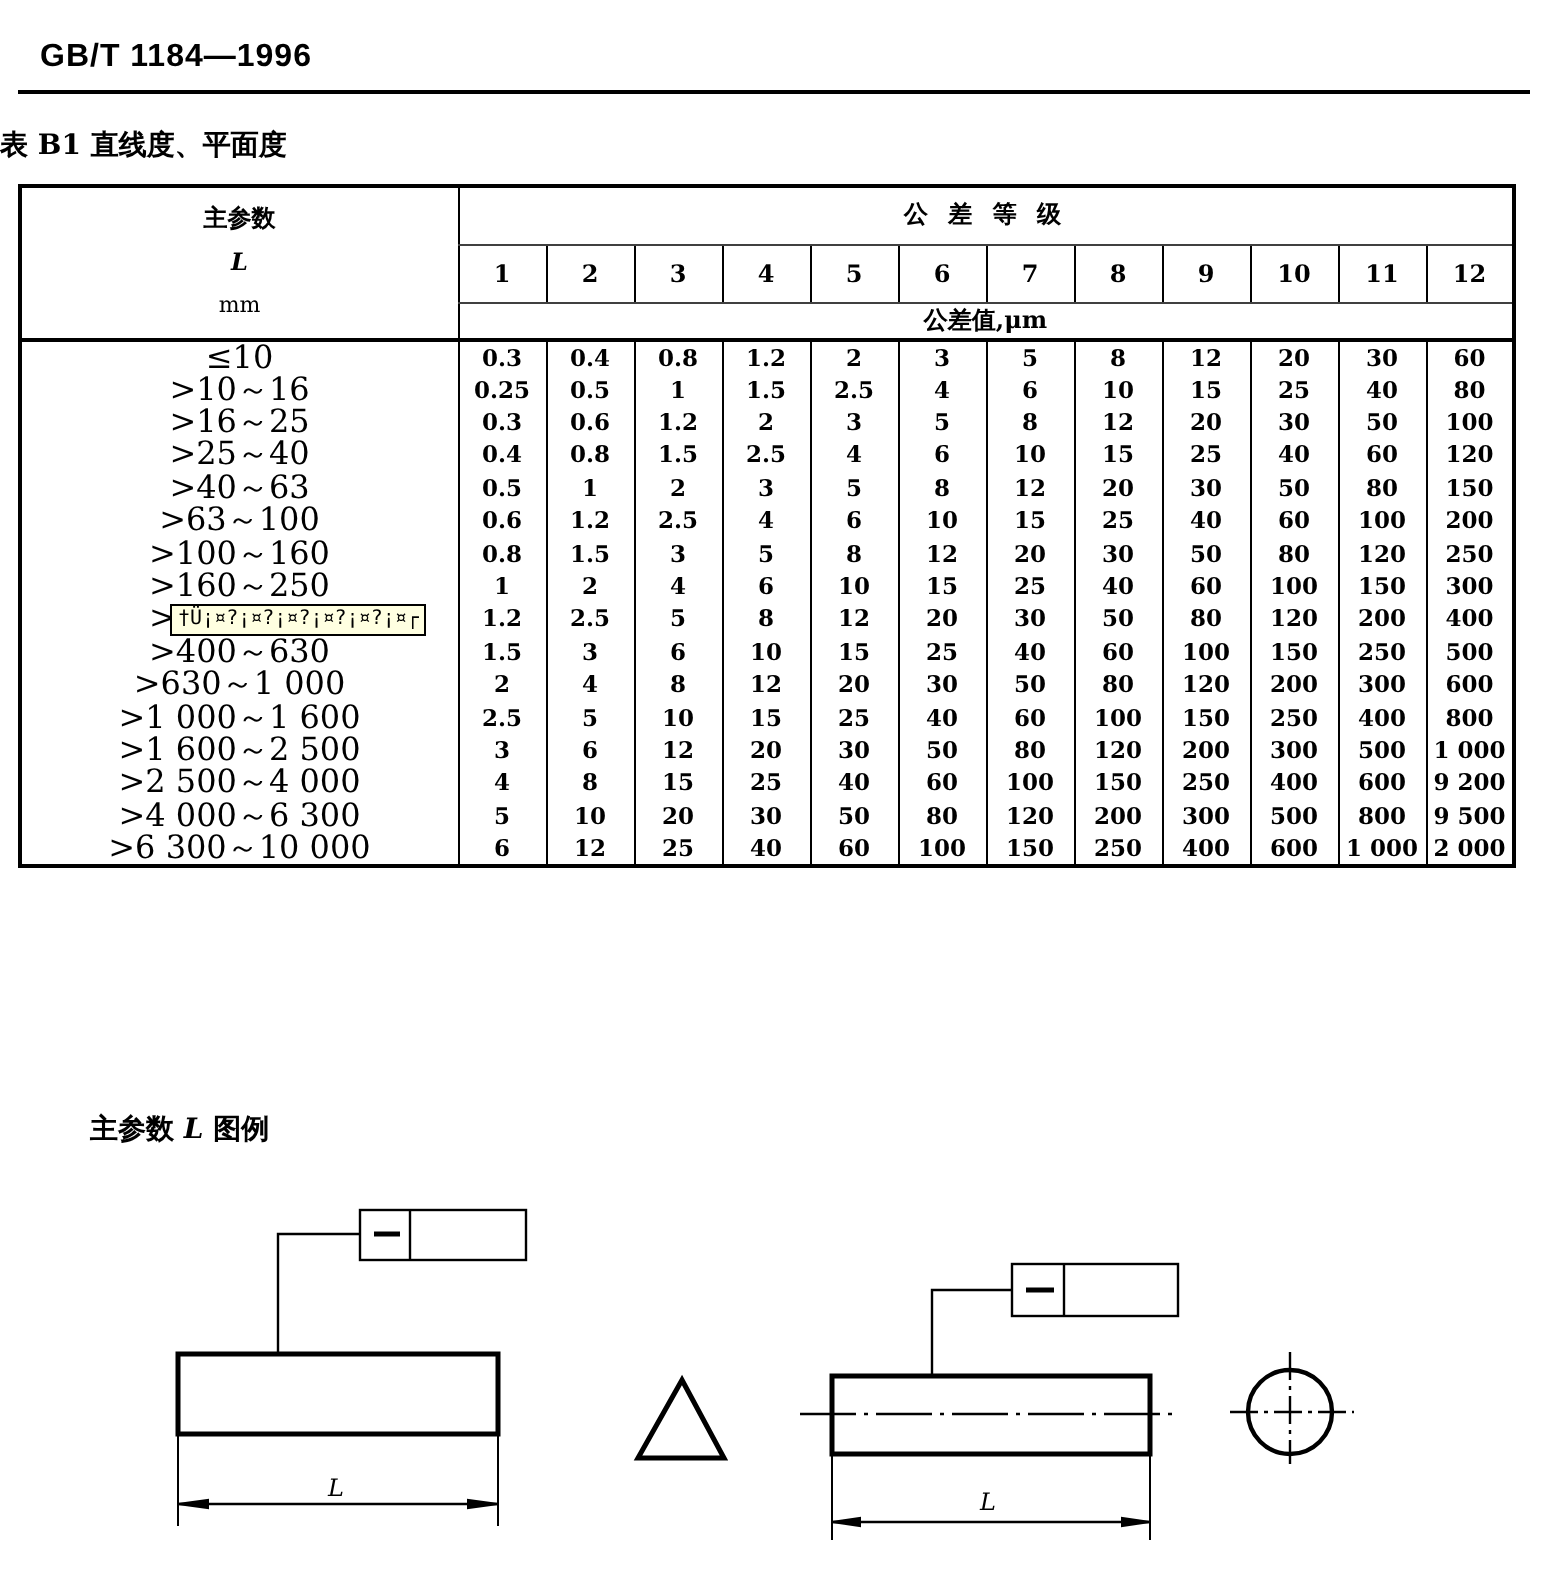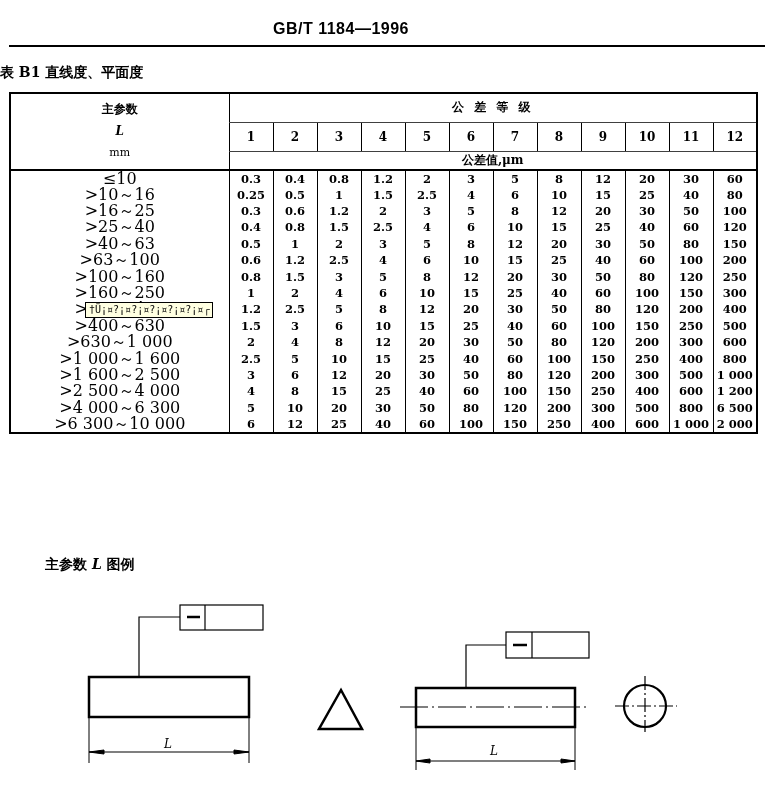--- a/index.html
+++ b/index.html
@@ -1,18 +1,18 @@
 <!DOCTYPE html>
 <html><head>
 <meta charset="utf-8">
 <style>
   * { box-sizing: border-box; margin: 0; padding: 0; }
   html, body { width: 777px; height: 789px; background: #ffffff; overflow: hidden; }
   body { position: relative; font-family: "DejaVu Serif", serif; color: #000; }
-  .std-code { position: absolute; top: 20px; left: 0; width: 682px; text-align: center; font-family: "Liberation Sans", sans-serif; font-weight: bold; font-size: 16px; letter-spacing: 0.5px; }
+  .std-code { position: absolute; top: 20px; left: 0; width: 682px; font-family: "Liberation Sans", sans-serif; font-weight: bold; font-size: 16px; letter-spacing: 0.5px; padding-left: 20px; }
   .rule { position: absolute; top: 45px; left: 9px; width: 756px; height: 2px; background: #000; }
   .table-title { position: absolute; top: 64px; left: 0; width: 777px; font-size: 14px; font-weight: bold; }
   .tbl { position: absolute; left: 9px; top: 92px; border-collapse: collapse; border: 2px solid #000; font-size: 12px; font-weight: bold; }
   .tbl td { border-left: 1px solid #000; text-align: center; padding: 0; white-space: nowrap; }
   .tbl .hdr td { height: 29px; border-bottom: 1px solid #404040; }
   .tbl .hdr3 td { height: 15px; border-bottom: 2px solid #000; }
   .tbl td.param { width: 219px; border-left: none; border-bottom: 2px solid #000; line-height: 22px; font-weight: bold; }
   .tbl td.param .ital { font-style: italic; }
   .tbl td.param .mm { font-weight: normal; font-size: 11px; }
   .tbl td.g { width: 44px; }
@@ -261,36 +261,36 @@
         <td class="val">8</td>
         <td class="val">15</td>
         <td class="val">25</td>
         <td class="val">40</td>
         <td class="val">60</td>
         <td class="val">100</td>
         <td class="val">150</td>
         <td class="val">250</td>
         <td class="val">400</td>
         <td class="val">600</td>
-        <td class="val">1 200</td>
+        <td class="val">9 200</td>
       </tr>
       <tr>
         <td class="range">&gt;4 000～6 300</td>
         <td class="val">5</td>
         <td class="val">10</td>
         <td class="val">20</td>
         <td class="val">30</td>
         <td class="val">50</td>
         <td class="val">80</td>
         <td class="val">120</td>
         <td class="val">200</td>
         <td class="val">300</td>
         <td class="val">500</td>
         <td class="val">800</td>
-        <td class="val">6 500</td>
+        <td class="val">9 500</td>
       </tr>
       <tr>
         <td class="range">&gt;6 300～10 000</td>
         <td class="val">6</td>
         <td class="val">12</td>
         <td class="val">25</td>
         <td class="val">40</td>
         <td class="val">60</td>
         <td class="val">100</td>
         <td class="val">150</td>

